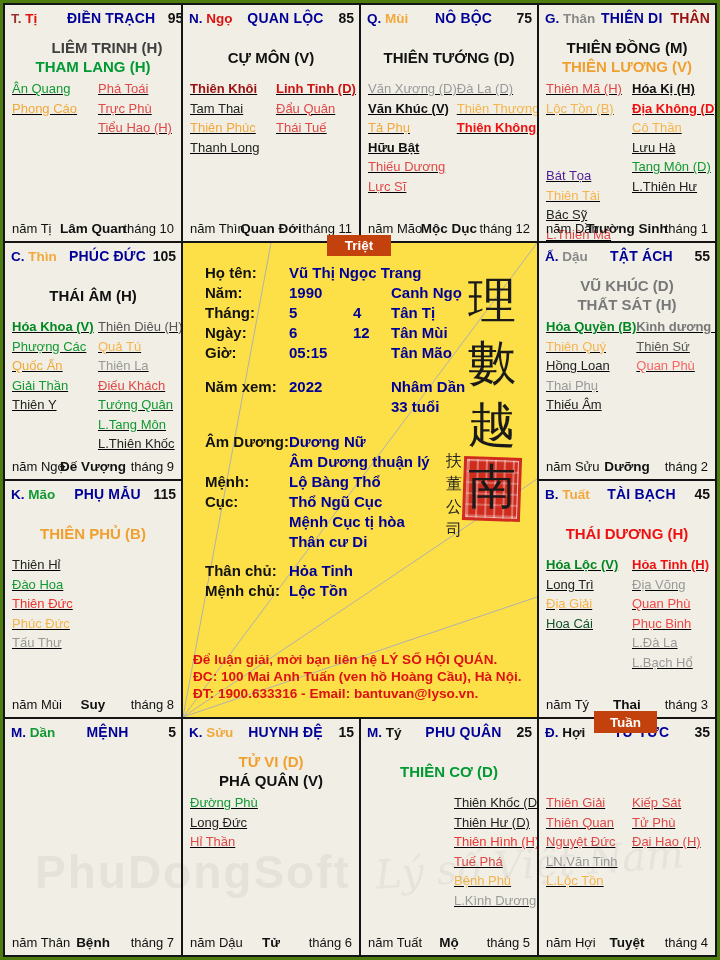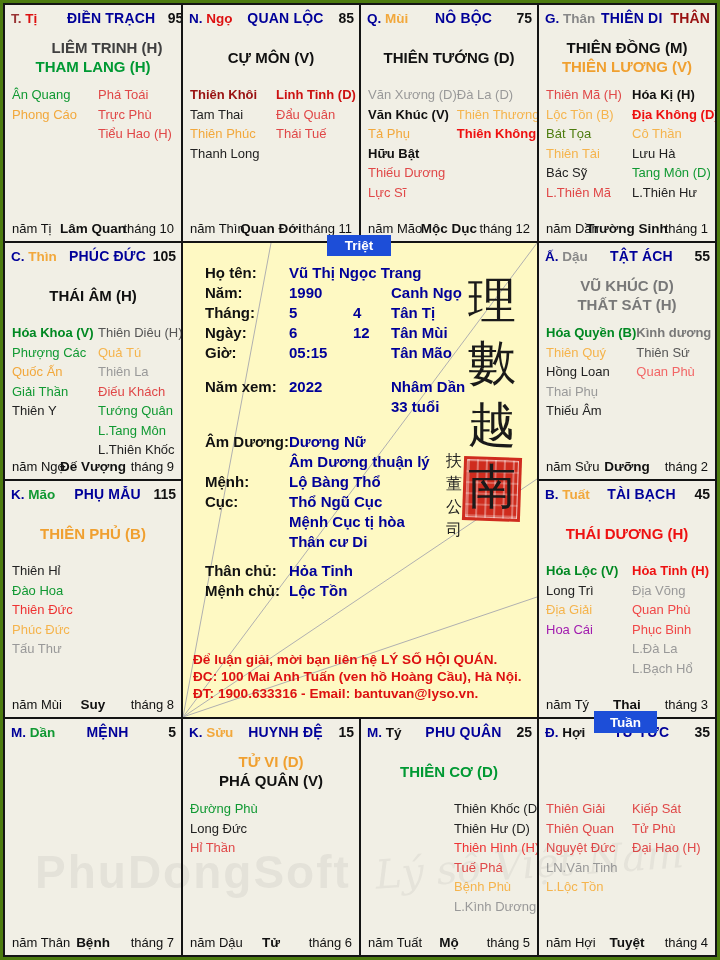--- a/index.html
+++ b/index.html
@@ -32,38 +32,39 @@
   .can{color:#000099;}
   .palace{flex:1;text-align:center;color:#000099;font-size:14px;letter-spacing:.2px;}
   .palace .extra{color:#991111;margin-left:8px;}
   .num{flex:0 0 28px;text-align:right;color:#111;font-size:14px;}
   .main-zone{
     position:absolute;top:31px;left:0;right:0;height:42px;
     display:flex;flex-direction:column;align-items:center;justify-content:center;
   }
   .main-star{font-weight:bold;font-size:15px;line-height:19px;white-space:nowrap;}
   .stars-zone{
-    position:absolute;top:80px;left:7px;right:2px;
+    position:absolute;top:74px;left:7px;right:2px;
     display:flex;
+    text-decoration:underline;
   }
   .star-col-left{flex:0 0 86px;}
   .star-col-right{flex:1;}
   .star-item{font-size:13px;line-height:19.5px;white-space:nowrap;}
   .cell-footer{
     position:absolute;bottom:5px;left:7px;right:7px;height:17px;
     font-size:13px;color:#111;
   }
   .fy{position:absolute;left:0;bottom:0;}
   .cycle{position:absolute;left:0;right:0;bottom:0;text-align:center;font-weight:bold;font-size:13.5px;}
   .fm{position:absolute;right:0;bottom:0;}
   
   #center{
     position:relative;
     grid-row:2/4;grid-column:2/4;
-    background:#fef9c3;
+    background:#fde047;
     overflow:hidden;
   }
   #aspect-lines{position:absolute;left:0;top:0;z-index:0;}
   #info{
     position:absolute;left:22px;top:20px;z-index:2;
     font-size:15px;font-weight:bold;color:#111;
   }
   .info-group{margin:0;}
   .info-row{display:flex;height:20px;line-height:20px;white-space:nowrap;}
   .info-label{flex:0 0 84px;color:#111;}
@@ -92,21 +93,21 @@
     box-shadow:inset 0 0 0 2px rgba(255,255,255,.0);
   }
   #red-seal .seal-inner{
     position:absolute;inset:3px;
     background:repeating-linear-gradient(90deg,rgba(255,255,255,.35) 0 2px,rgba(0,0,0,0) 2px 9px),
                repeating-linear-gradient(0deg,rgba(255,255,255,.25) 0 2px,rgba(0,0,0,0) 2px 11px);
     border:1px solid rgba(255,255,255,.45);
   }
   .badge{
     position:absolute;z-index:6;
-    background:#1d4ed8;color:#fff;font-weight:bold;font-size:13.5px;
+    background:#c2410c;color:#fff;font-weight:bold;font-size:13.5px;
     display:flex;align-items:center;justify-content:center;
   }
   #triet-badge{left:324px;top:232px;width:64px;height:21px;}
   #tuan-badge{left:591px;top:708px;width:63px;height:22px;}
   .wm{position:absolute;z-index:5;pointer-events:none;white-space:nowrap;}
   #wm-left{left:32px;top:842px;font-size:46px;font-weight:bold;letter-spacing:2px;color:rgba(40,40,40,.06);}
   #wm-right{left:372px;top:838px;font-size:40px;font-style:italic;font-family:"DejaVu Serif","Liberation Serif",serif;color:rgba(40,40,40,.055);transform:rotate(-4deg);}
 </style>
 </head>
 <body>
@@ -205,21 +206,21 @@
         <span class="num">65</span>
       </div>
       <div class="main-zone">
         <div class="main-star" style="color: rgb(17, 17, 17);">THIÊN ĐỒNG (M)</div>
         <div class="main-star" style="color: rgb(240, 160, 48);">THIÊN LƯƠNG (V)</div>
       </div>
       <div class="stars-zone">
         <div class="star-col-left">
           <div class="star-item" style="color: rgb(224, 72, 72);">Thiên Mã (H)</div>
           <div class="star-item" style="color: rgb(245, 180, 77);">Lộc Tồn (B)</div>
-          <div class="star-item" style="color: #4d7c0f;">Bát Tọa</div>
+          <div class="star-item" style="color: #4c1d95; margin-top: 48px;">Bát Tọa</div>
           <div class="star-item" style="color: rgb(245, 180, 77);">Thiên Tài</div>
           <div class="star-item" style="color: rgb(34, 34, 34);">Bác Sỹ</div>
           <div class="star-item" style="color: rgb(224, 72, 72);">L.Thiên Mã</div>
         </div>
         <div class="star-col-right">
           <div class="star-item" style="color: rgb(17, 17, 17); font-weight: bold;">Hóa Kị (H)</div>
           <div class="star-item" style="color: rgb(238, 17, 17); font-weight: bold;">Địa Không (D)</div>
           <div class="star-item" style="color: rgb(245, 180, 77);">Cô Thần</div>
           <div class="star-item" style="color: rgb(34, 34, 34);">Lưu Hà</div>
           <div class="star-item" style="color: rgb(17, 153, 51);">Tang Môn (D)</div>
@@ -327,21 +328,21 @@
         <span class="num">45</span>
       </div>
       <div class="main-zone">
         <div class="main-star" style="color: rgb(238, 17, 17);">THÁI DƯƠNG (H)</div>
       </div>
       <div class="stars-zone">
         <div class="star-col-left">
           <div class="star-item" style="color: rgb(0, 136, 34); font-weight: bold;">Hóa Lộc (V)</div>
           <div class="star-item" style="color: rgb(34, 34, 34);">Long Trì</div>
           <div class="star-item" style="color: rgb(245, 180, 77);">Địa Giải</div>
-          <div class="star-item" style="color: #a21caf;">Hoa Cái</div>
+          <div class="star-item" style="color: #14532d;">Hoa Cái</div>
         </div>
         <div class="star-col-right">
           <div class="star-item" style="color: rgb(238, 17, 17); font-weight: bold;">Hỏa Tinh (H)</div>
           <div class="star-item" style="color: rgb(153, 153, 153);">Địa Võng</div>
           <div class="star-item" style="color: rgb(240, 72, 72);">Quan Phù</div>
           <div class="star-item" style="color: rgb(240, 72, 72);">Phục Binh</div>
           <div class="star-item" style="color: rgb(153, 153, 153);">L.Đà La</div>
           <div class="star-item" style="color: rgb(153, 153, 153);">L.Bạch Hổ</div>
         </div>
       </div>

